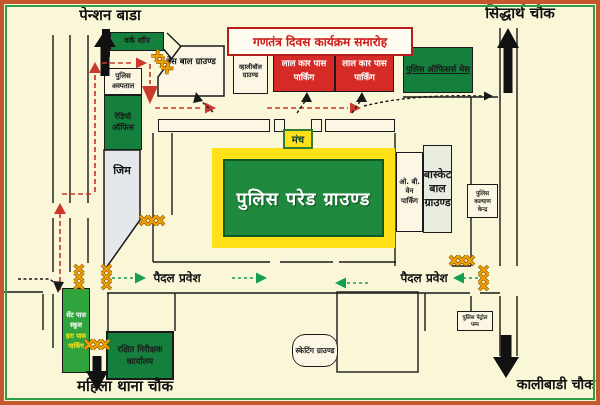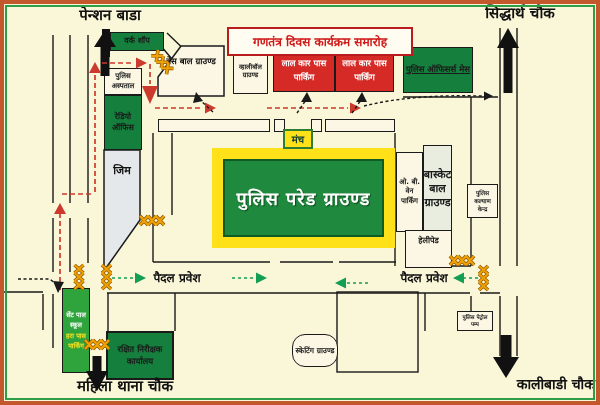--- a/index.html
+++ b/index.html
@@ -91,21 +91,20 @@
 
   <div class="manch">मंच</div>
 
   <div class="parade">
     <div class="parade-inner">पुलिस परेड ग्राउण्ड</div>
   </div>
 
   <div class="bx cream" style="left:396px;top:152px;width:27px;height:80px;font-size:7px;">ओ. बी. वेन पार्किंग</div>
   <div class="bx sage" style="left:423px;top:145px;width:29px;height:88px;font-size:11px;">बास्केट बाल ग्राउण्ड</div>
   <div class="bx cream" style="left:467px;top:184px;width:31px;height:34px;font-size:6px;">पुलिस कल्याण केन्द्र</div>
-  <div class="bx cream" style="left:405px;top:230px;width:47px;height:38px;font-size:8px;align-items:flex-start;padding-top:5px;">हेलीपेड</div>
 
   <div class="lbl" style="left:146px;top:269px;width:62px;font-size:12px;">पैदल प्रवेश</div>
   <div class="lbl" style="left:392px;top:269px;width:64px;font-size:12px;">पैदल प्रवेश</div>
 
   <div class="bx greenbox" style="left:62px;top:288px;width:28px;height:85px;font-size:6.5px;">
     <span>सेंट पाल स्कूल</span>
     <span class="yl">हरा पास पार्किंग</span>
   </div>
 
   <div class="bx gray" style="left:106px;top:331px;width:68px;height:49px;font-size:8.5px;border-width:2px;">रक्षित निरीक्षक कार्यालय</div>

